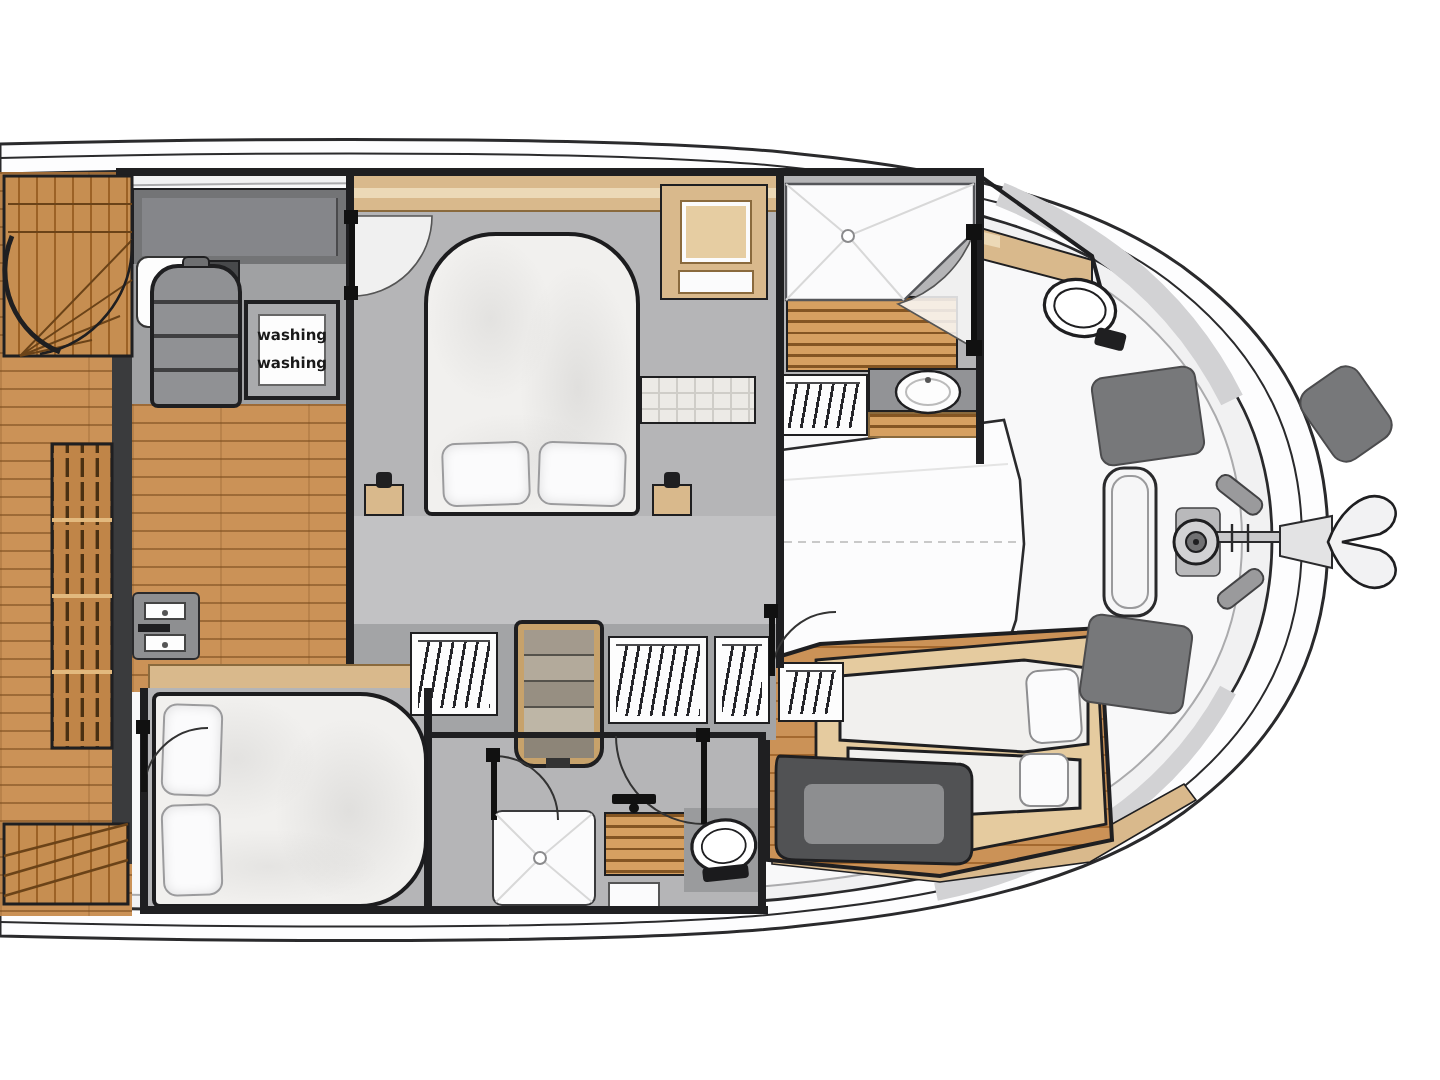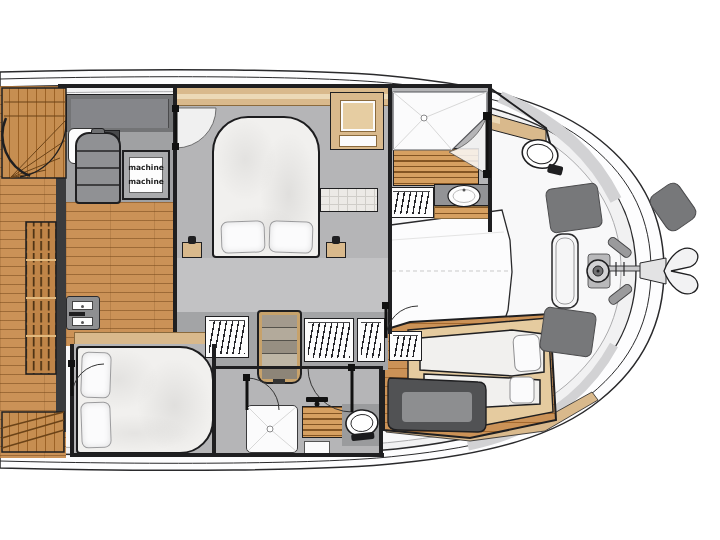--- a/index.html
+++ b/index.html
@@ -139,21 +139,21 @@
   <div class="abs z4" style="left:98px;top:130px;width:22px;height:32px;background:#48494b;border:1px solid #1f1f21;"></div>
 
   <div class="abs z4" style="left:75px;top:132px;width:46px;height:72px;background:#909194;border:2px solid #1f1f21;border-radius:14px 14px 4px 4px;">
     <div class="abs" style="left:0;top:16px;width:100%;height:1.5px;background:#3f3f41;"></div>
     <div class="abs" style="left:0;top:33px;width:100%;height:1.5px;background:#3f3f41;"></div>
     <div class="abs" style="left:0;top:50px;width:100%;height:1.5px;background:#3f3f41;"></div>
     <div class="abs" style="left:14px;top:-6px;width:14px;height:6px;background:#6e6f71;border:1px solid #1f1f21;border-radius:3px 3px 0 0;"></div>
   </div>
 
   <div class="abs z4" style="left:122px;top:150px;width:48px;height:50px;background:#aaabad;border:2px solid #1f1f21;">
-    <div class="abs wm-label" style="left:5px;top:5px;width:34px;height:36px;background:#fdfdfd;border:1.5px solid #666;">machine machine</div>
+    <div class="abs wm-label" style="left:5px;top:5px;width:34px;height:36px;background:#fdfdfd;border:1.5px solid #666;">washing washing</div>
   </div>
 
   <div class="abs gray-floor z3" style="left:176px;top:85px;width:212px;height:229px;"></div>
   <div class="abs z3" style="left:176px;top:258px;width:212px;height:56px;background:var(--floor-gray-light,#c2c2c4);"></div>
   <div class="abs z3" style="left:176px;top:88px;width:212px;height:18px;background:#d9b98c;border-bottom:1px solid #8a6a3d;">
     <div class="abs" style="left:0;top:6px;width:100%;height:5px;background:#ecd9b7;"></div>
   </div>
 
   <div class="abs crumple z4" style="left:212px;top:116px;width:108px;height:142px;border:2px solid #1c1c1e;border-radius:36px 36px 4px 4px;"></div>
   <div class="abs pillow z4" style="left:221px;top:221px;width:44px;height:32px;transform:rotate(-2deg);"></div>

